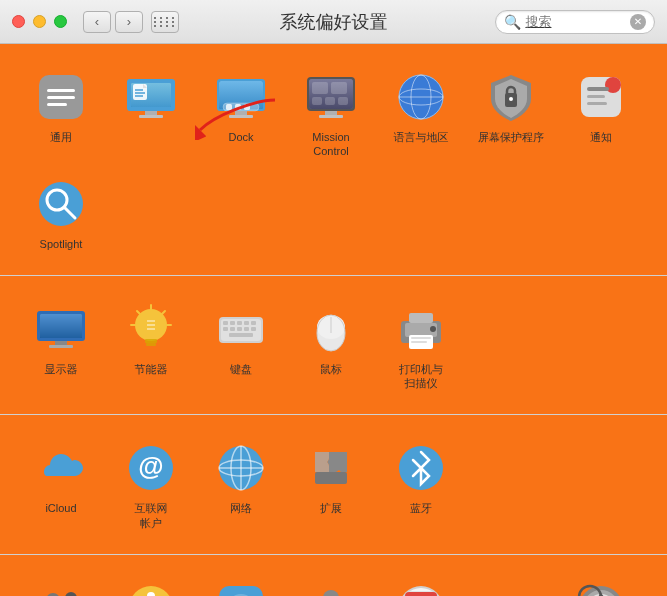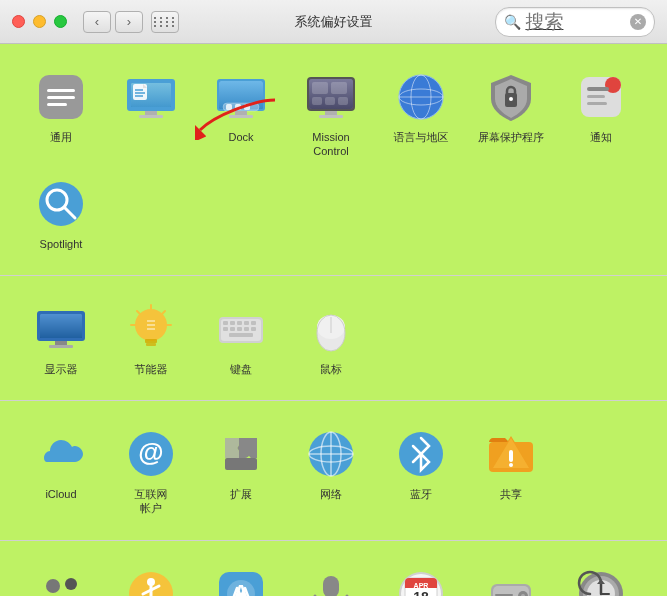--- a/index.html
+++ b/index.html
@@ -72,41 +72,41 @@
       display: grid;
       grid-template-columns: repeat(4,4px);
       gap: 2px;
     }
     .dot { width: 2px; height: 2px; background: #555; border-radius: 50%; }
 
     .title-text {
       position: absolute;
       left: 50%;
       transform: translateX(-50%);
-      font-size: 13px;
+      font-size: 18px;
       font-weight: 500;
       color: #333;
     }
 
     .search-box {
       margin-left: auto;
       display: flex;
       align-items: center;
       background: white;
       border: 1px solid #c0c0c0;
       border-radius: 14px;
       padding: 3px 8px;
       width: 160px;
       box-shadow: inset 0 1px 2px rgba(0,0,0,0.1);
     }
     .search-icon-char { font-size: 14px; color: #999; margin-right: 4px; }
     .search-input {
       border: none;
       outline: none;
-      font-size: 19px;
+      font-size: 13px;
       color: #333;
       width: 100px;
       background: transparent;
       text-decoration: underline;
     }
     .search-clear {
       margin-left: auto;
       width: 16px;
       height: 16px;
       background: #aaa;
@@ -114,21 +114,21 @@
       display: flex;
       align-items: center;
       justify-content: center;
       cursor: pointer;
       color: white;
       font-size: 10px;
     }
 
     
     .main-content {
-      background: #bef264;
+      background: #f97316;
       height: calc(596px - 44px);
       overflow-y: auto;
       padding: 16px 0 15px;
     }
 
     
     .section {
       padding: 0 16px 16px;
       position: relative;
     }
@@ -445,20 +445,34 @@
             <ellipse cx="26" cy="30" rx="14" ry="18" fill="#e8e8e8"></ellipse>
             <ellipse cx="26" cy="24" rx="14" ry="12" fill="#f0f0f0"></ellipse>
             <line x1="26" y1="14" x2="26" y2="30" stroke="#ccc" stroke-width="1"></line>
             <ellipse cx="26" cy="30" rx="14" ry="18" fill="none" stroke="#ccc" stroke-width="1"></ellipse>
           </svg>
         </div>
         <span class="icon-label">鼠标</span>
       </div>
 
 
+      <div class="icon-item">
+        <div class="icon-img">
+          <svg width="52" height="52" viewBox="0 0 52 52">
+            <rect x="6" y="18" width="40" height="22" rx="3" fill="#888"></rect>
+            <rect x="10" y="20" width="32" height="14" rx="2" fill="#aaa"></rect>
+            <rect x="14" y="10" width="24" height="10" rx="2" fill="#bbb"></rect>
+            <rect x="14" y="32" width="24" height="14" rx="2" fill="white"></rect>
+            <rect x="16" y="34" width="20" height="2" rx="1" fill="#ddd"></rect>
+            <rect x="16" y="38" width="16" height="2" rx="1" fill="#ddd"></rect>
+            <circle cx="38" cy="26" r="3" fill="#555"></circle>
+          </svg>
+        </div>
+        <span class="icon-label">打印机与<br>扫描仪</span>
+      </div>
 
     </div>
   </div>
 
   <div class="section">
     <div class="icon-grid">
 
       <div class="icon-item">
         <div class="icon-img">
           <svg width="52" height="52" viewBox="0 0 52 52">
@@ -469,72 +483,57 @@
       </div>
 
       <div class="icon-item">
         <div class="icon-img">
           <svg width="52" height="52" viewBox="0 0 52 52">
             <circle cx="26" cy="26" r="22" fill="#4a9fd6"></circle>
             <text x="26" y="33" text-anchor="middle" font-size="26" fill="white" font-weight="bold">@</text>
           </svg>
         </div>
         <span class="icon-label">互联网<br>帐户</span>
-      </div>
-
-      <div class="icon-item">
-        <div class="icon-img">
-          <svg width="52" height="52" viewBox="0 0 52 52">
-
-            <path d="M10 10 L24 10 L24 16 C24 18 22 20 22 20 C22 20 24 22 24 24 L24 30 L30 30 C32 30 34 28 34 28 C34 28 36 30 36 30 L42 30 L42 10 Z" fill="#888"></path>
-            <path d="M10 10 L10 30 L24 30 L24 24 C24 22 22 20 22 20 C22 20 24 18 24 16 L24 10 Z" fill="#aaa" opacity="0.8"></path>
-            <rect x="10" y="30" width="32" height="12" rx="2" fill="#777"></rect>
-          </svg>
-        </div>
-        <span class="icon-label">扩展</span>
       </div>
 
       <div class="icon-item">
         <div class="icon-img">
           <svg width="52" height="52" viewBox="0 0 52 52">
             <circle cx="26" cy="26" r="22" fill="#4a9fd6"></circle>
             <ellipse cx="26" cy="26" rx="10" ry="22" fill="none" stroke="rgba(255,255,255,0.6)" stroke-width="1.5"></ellipse>
             <ellipse cx="26" cy="26" rx="22" ry="8" fill="none" stroke="rgba(255,255,255,0.6)" stroke-width="1.5"></ellipse>
             <line x1="4" y1="26" x2="48" y2="26" stroke="rgba(255,255,255,0.6)" stroke-width="1.5"></line>
             <line x1="26" y1="4" x2="26" y2="48" stroke="rgba(255,255,255,0.6)" stroke-width="1.5"></line>
           </svg>
         </div>
         <span class="icon-label">网络</span>
       </div>
 
       <div class="icon-item">
         <div class="icon-img">
           <svg width="52" height="52" viewBox="0 0 52 52">
+
+            <path d="M10 10 L24 10 L24 16 C24 18 22 20 22 20 C22 20 24 22 24 24 L24 30 L30 30 C32 30 34 28 34 28 C34 28 36 30 36 30 L42 30 L42 10 Z" fill="#888"></path>
+            <path d="M10 10 L10 30 L24 30 L24 24 C24 22 22 20 22 20 C22 20 24 18 24 16 L24 10 Z" fill="#aaa" opacity="0.8"></path>
+            <rect x="10" y="30" width="32" height="12" rx="2" fill="#777"></rect>
+          </svg>
+        </div>
+        <span class="icon-label">扩展</span>
+      </div>
+
+      <div class="icon-item">
+        <div class="icon-img">
+          <svg width="52" height="52" viewBox="0 0 52 52">
             <circle cx="26" cy="26" r="22" fill="#4a9fd6"></circle>
             <path d="M26 10 L34 18 L26 26 L34 34 L26 42 L26 26 L18 34 M26 26 L18 18" fill="none" stroke="white" stroke-width="2.5" stroke-linecap="round"></path>
           </svg>
         </div>
         <span class="icon-label">蓝牙</span>
       </div>
 
-      <div class="icon-item">
-        <div class="icon-img">
-          <svg width="52" height="52" viewBox="0 0 52 52">
-
-            <rect x="4" y="14" width="44" height="30" rx="4" fill="#f0a020"></rect>
-            <path d="M4 18 L4 14 C4 12 6 10 8 10 L20 10 L24 14 L4 14" fill="#e08010"></path>
-
-            <polygon points="26 8 46 40 6 40" fill="#f0a020"></polygon>
-            <polygon points="26 10 44 40 8 40" fill="#f5b030"></polygon>
-            <rect x="24" y="22" width="4" height="12" rx="2" fill="white"></rect>
-            <circle cx="26" cy="37" r="2" fill="white"></circle>
-          </svg>
-        </div>
-        <span class="icon-label">共享</span>
-      </div>
     </div>
   </div>
 
   <div class="section">
     <div class="icon-grid">
 
       <div class="icon-item">
         <div class="icon-img">
           <svg width="52" height="52" viewBox="0 0 52 52">
 

